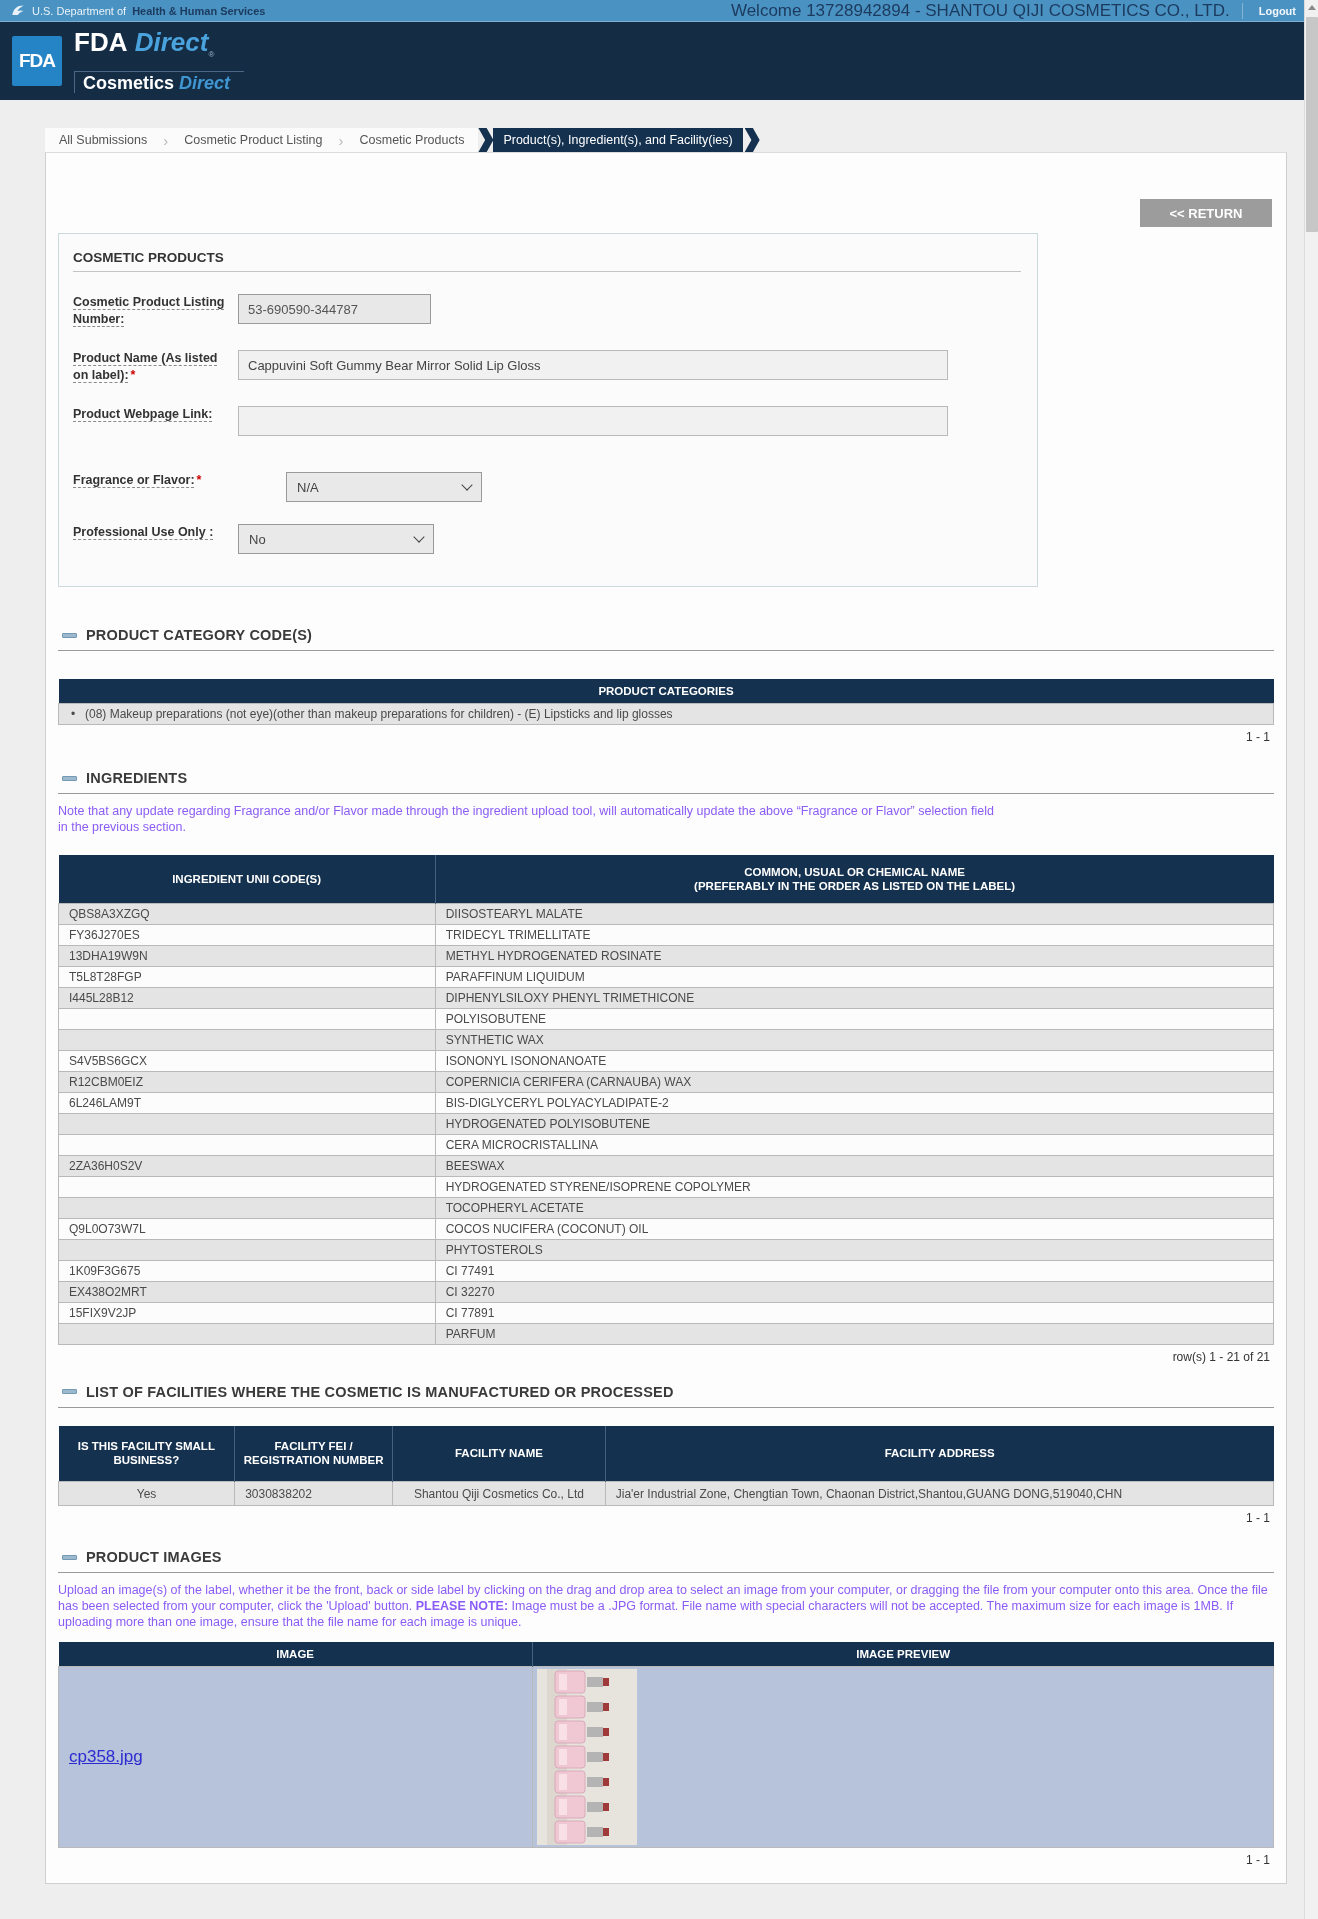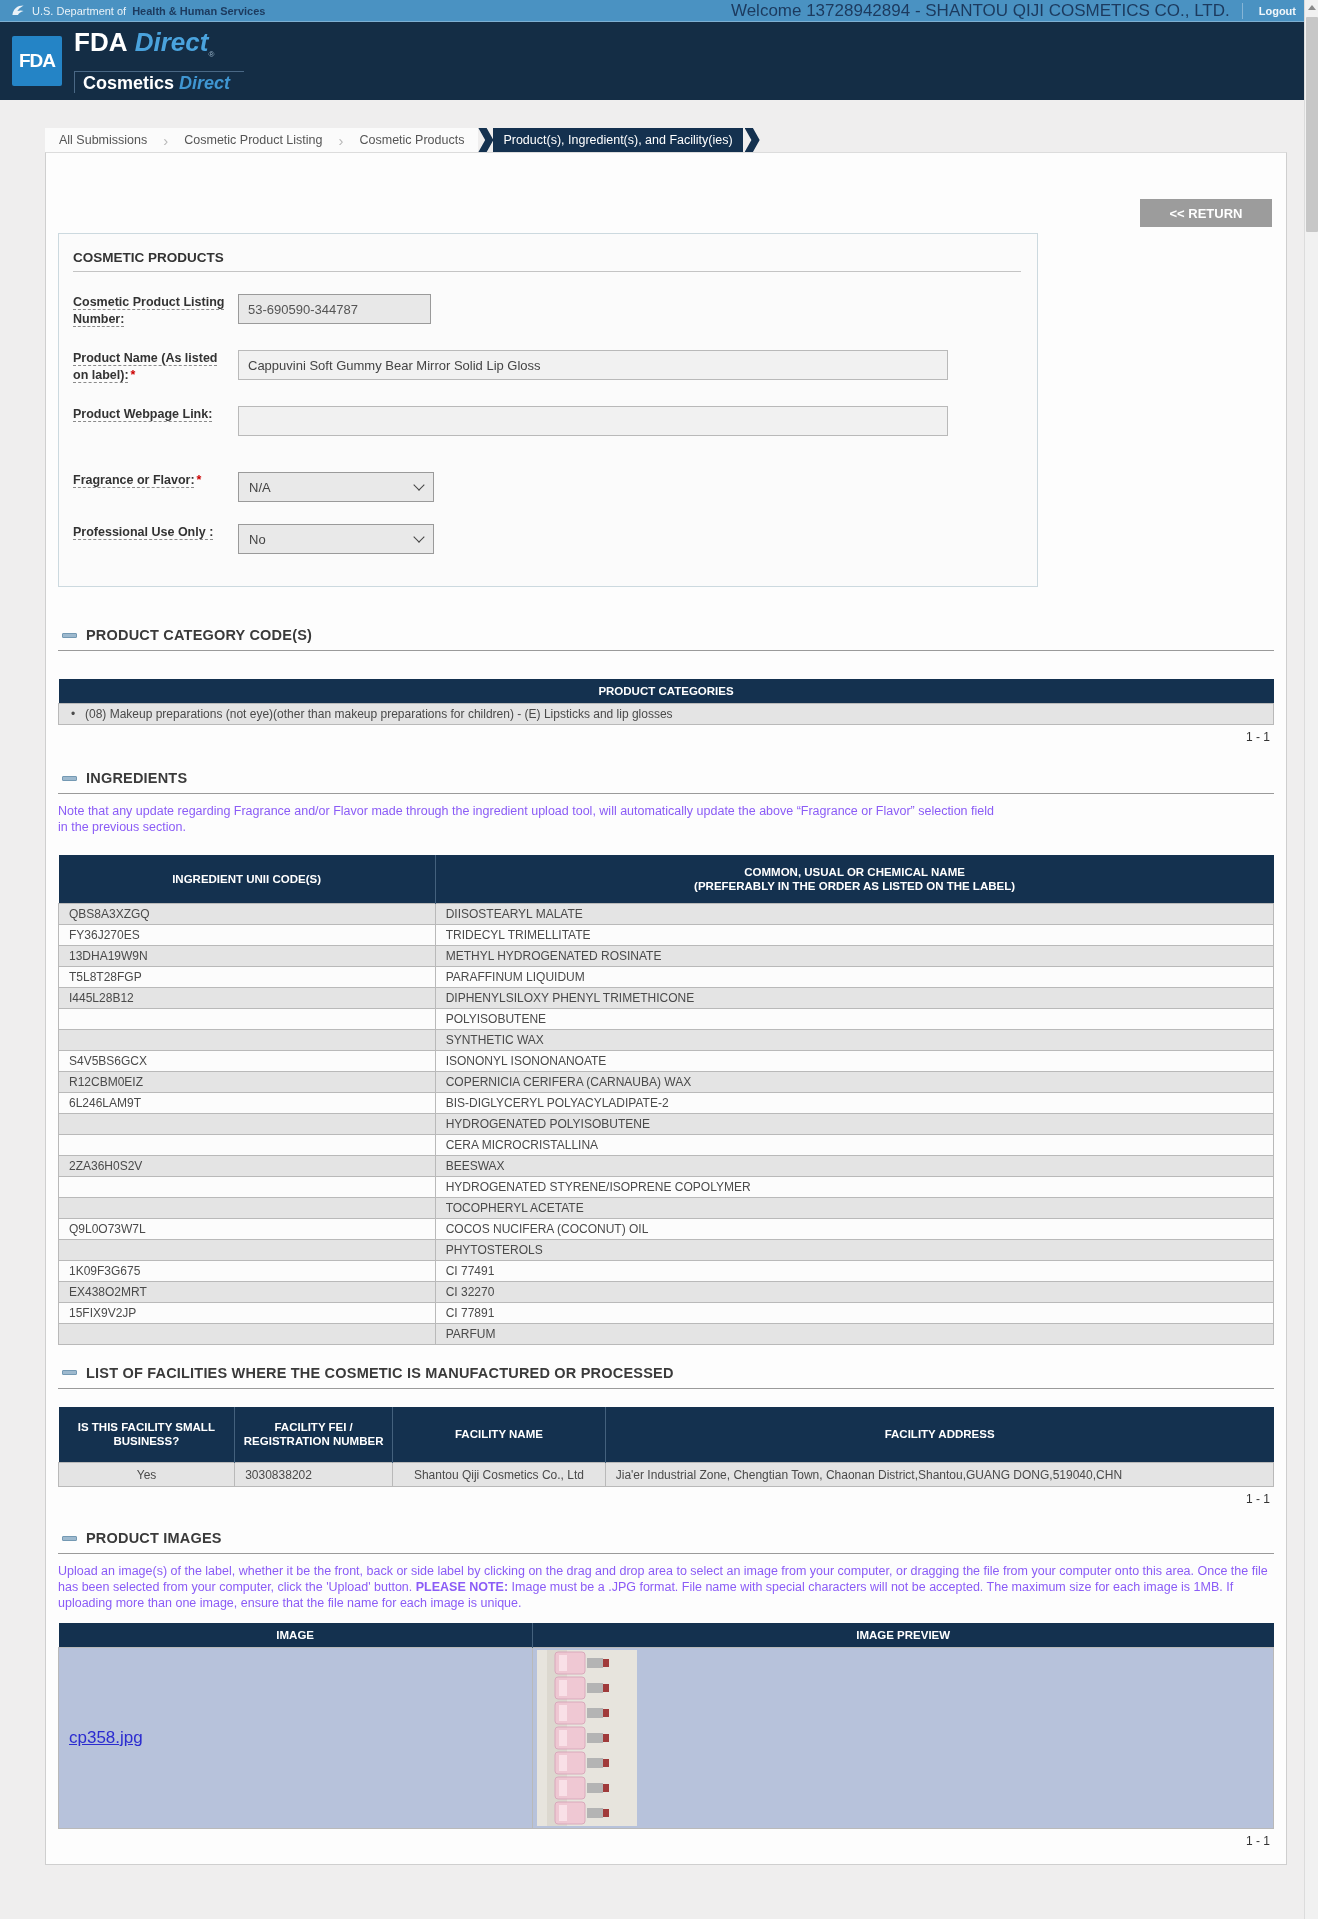--- a/index.html
+++ b/index.html
@@ -80,21 +80,21 @@
     margin-left:13px;height:30px;background:#e8e8e8;border:1px solid #9a9a9a;
     font-size:13px;color:#555;display:flex;align-items:center;padding:0 9px;
   }
   .tb-sm{width:193px;}
   .tb-lg{width:710px;background:#f1f1f1;border:1px solid #b9b9b9;color:#444;}
   .selectbox{
     margin-left:13px;width:196px;height:30px;background:#e9e9e9;border:1px solid #9a9a9a;
     display:flex;align-items:center;justify-content:space-between;padding:0 10px;font-size:13px;color:#444;cursor:pointer;
   }
   .chev{width:8px;height:8px;border-right:1.6px solid #444;border-bottom:1.6px solid #444;transform:rotate(45deg);margin-top:-4px;flex:none;}
-  .gap-lg{margin-top:36px;}
+  .gap-lg{margin-top:36px;gap:48px;}
   
   .section{margin-top:40px;}
   .sec-head{display:flex;align-items:center;gap:9px;padding-left:4px;}
   .dash-icon{width:15px;height:5px;background:#9db9ce;border:1px solid #7499b3;border-radius:1px;flex:none;}
   .sec-title{font-size:14.5px;font-weight:bold;color:#3a3a3a;letter-spacing:.2px;}
   .sec-rule{border:none;border-top:1px solid #9a9a9a;margin-top:7px;}
   
   table{width:100%;border-collapse:collapse;}
   thead th{
     background:var(--navy);color:#fff;font-size:11.5px;font-weight:bold;
@@ -342,20 +342,21 @@
           <tr>
             <td style="width: 31%;">15FIX9V2JP</td>
             <td>CI 77891</td>
           </tr>
           <tr>
             <td style="width: 31%;"></td>
             <td>PARFUM</td>
           </tr>
         </tbody>
     </table>
+    <div class="pag">row(s) 1 - 21 of 21</div>
   </div>
 
   <div class="section" style="margin-top:20px;">
     <div class="sec-head">
       <span class="dash-icon"></span>
       <span class="sec-title">LIST OF FACILITIES WHERE THE COSMETIC IS MANUFACTURED OR PROCESSED</span>
     </div>
     <hr class="sec-rule">
     <table class="fac-table">
       <thead>

